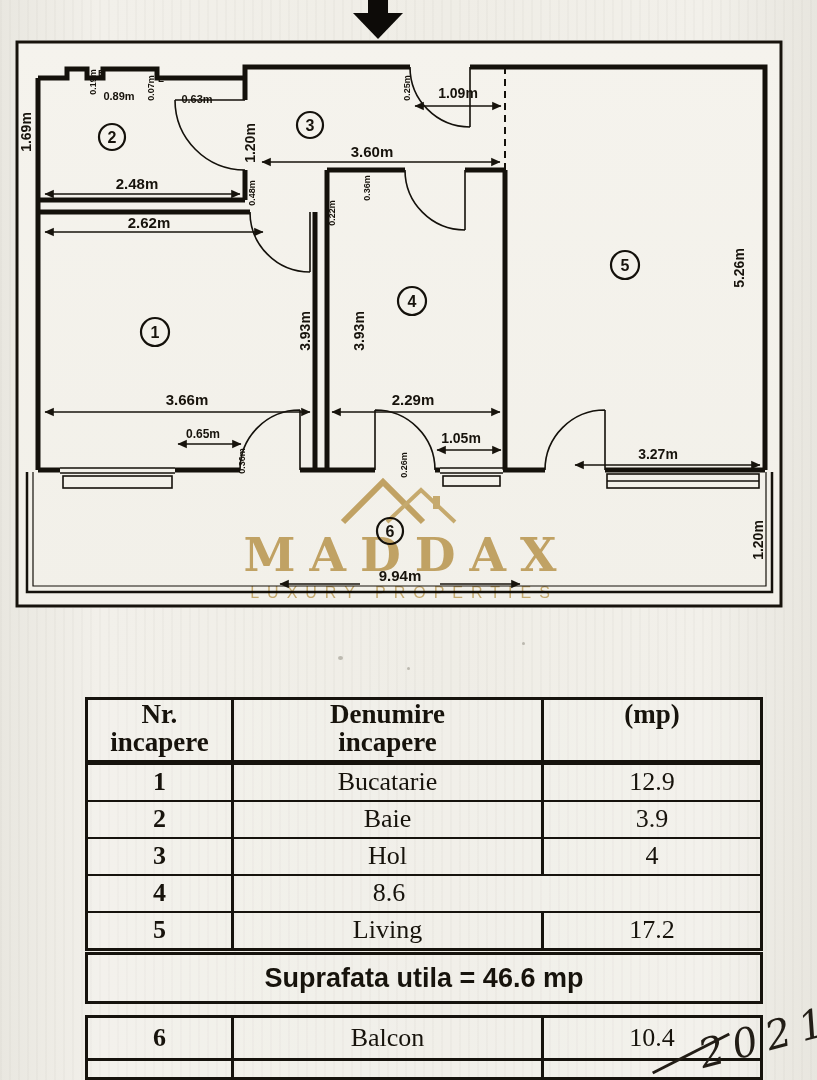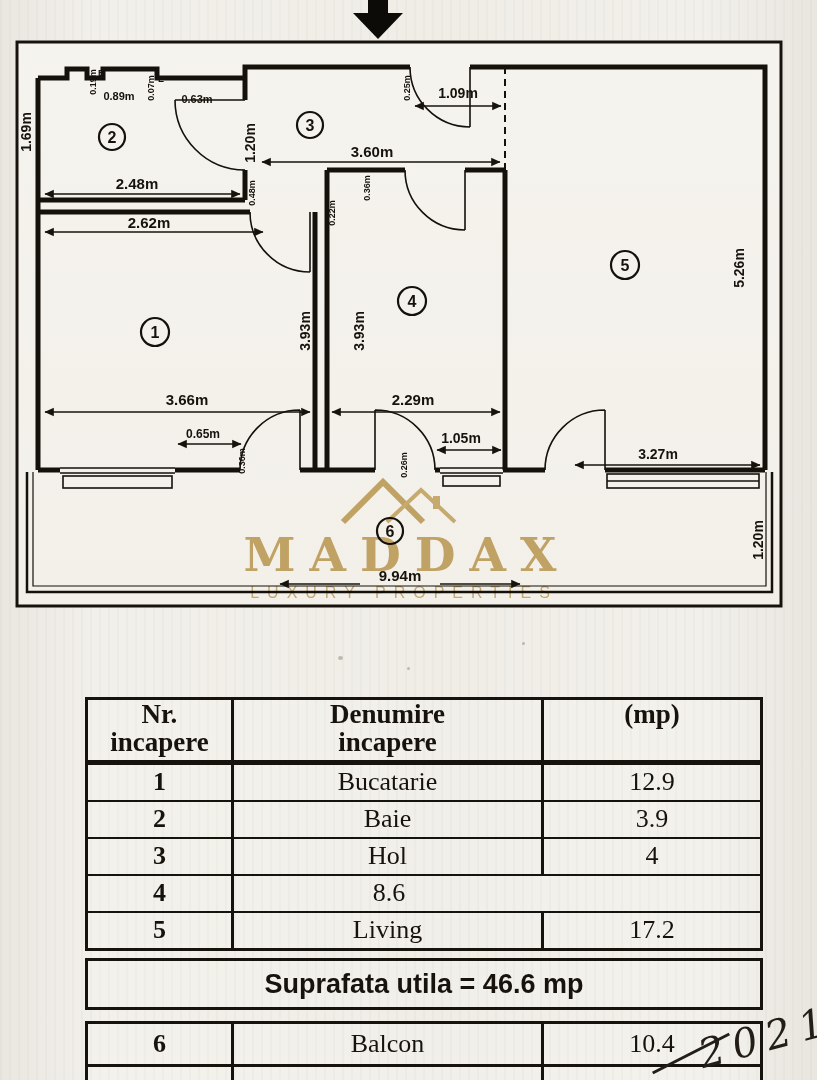--- a/index.html
+++ b/index.html
@@ -36,21 +36,21 @@
   .block { border:3px solid #16130d; background:rgba(255,255,255,0.12); }
   .grid3 { display:grid; grid-template-columns:146px 310px 1fr; }
   .hrow { border-bottom:3px solid #16130d; }
   .hcell { height:60px; display:flex; flex-direction:column; align-items:center; 
     font-size:27px; font-weight:700; line-height:28px; }
   .vline { border-right:3px solid #16130d; }
   .trow { border-top:2.5px solid #16130d; }
   .trow:first-of-type { border-top:none; }
   .tcell { height:35px; line-height:34px; text-align:center; font-size:26px; }
   .tcell.num { font-weight:700; }
-  .summary { margin-top:7px; height:52px; display:flex; align-items:center; justify-content:center;
+  .summary { margin-top:1px; height:52px; display:flex; align-items:center; justify-content:center;
     font-family:"Liberation Sans", sans-serif; font-weight:700; font-size:27px; }
   .balcon { margin-top:11px; }
   .balcon .tcell { height:40px; line-height:39px; }
   .balcon .empty-row .tcell { height:16px; }
   .balcon .empty-row { border-top:3px solid #16130d; }
 
   .handwriting { position:absolute; left:697px; top:1014px; font-family:"DejaVu Serif", serif;
     font-style:italic; font-size:40px; letter-spacing:9px; color:#221d16; transform:rotate(-15deg); }
   .pen-stroke { position:absolute; left:648px; top:1052px; width:86px; height:0;
     border-top:3px solid #221d16; transform:rotate(-27deg); }

